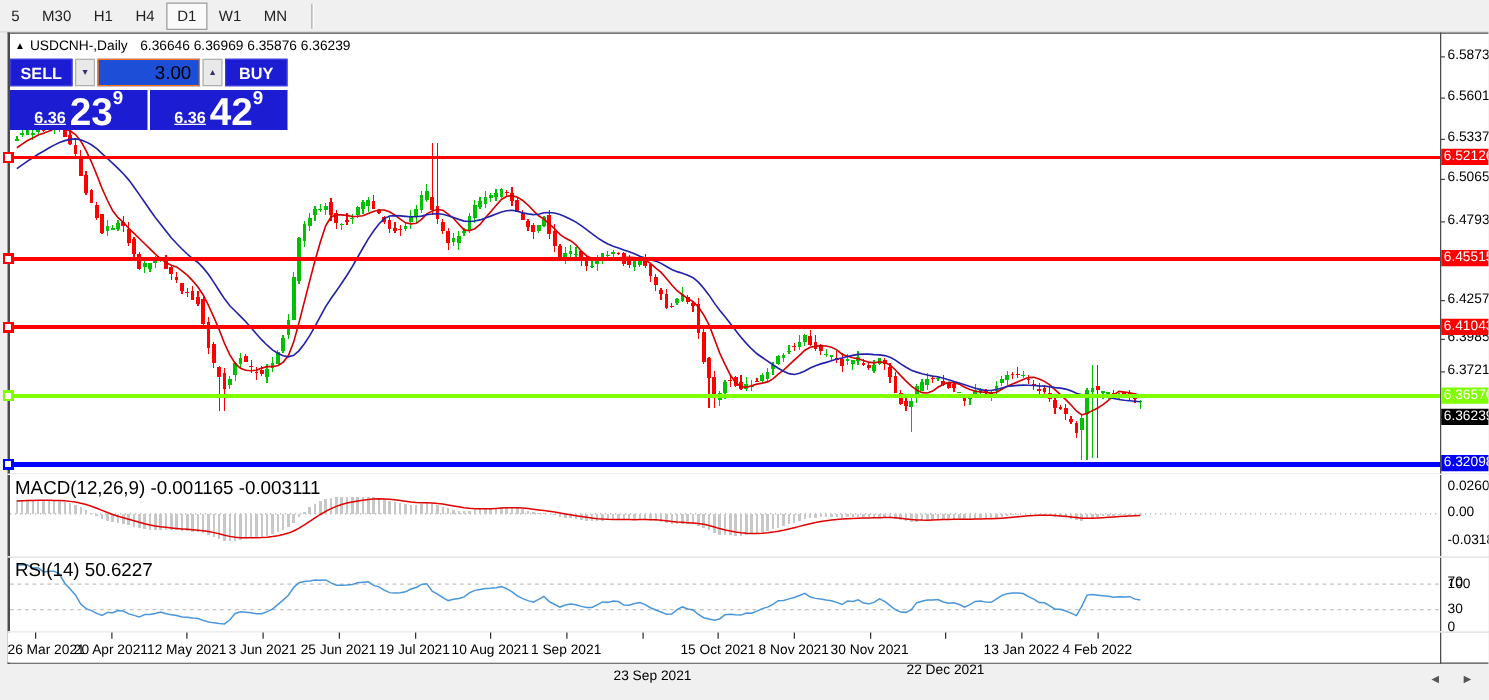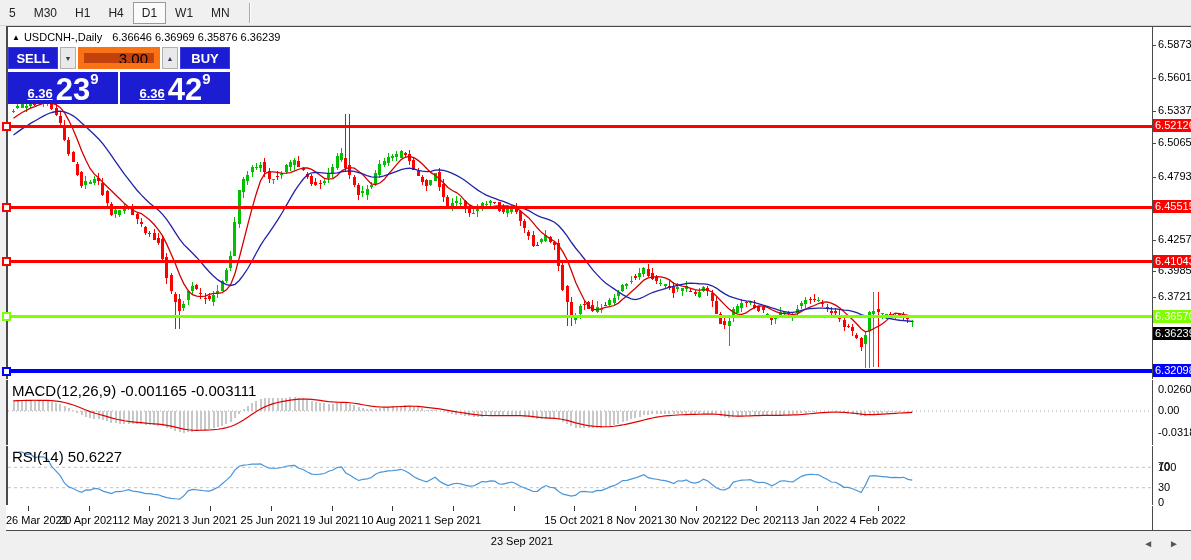--- a/index.html
+++ b/index.html
@@ -21,21 +21,21 @@
   
   .chead{position:absolute;left:12px;top:31px;font-size:11px;color:#000;z-index:4;white-space:nowrap;}
   .chead .tri{font-size:8px;margin-right:4px;vertical-align:1px;}
   .chead .sym{margin-right:10px;}
   .tpanel{position:absolute;left:8px;top:47px;width:222px;z-index:4;background:#fff;}
   .trow1{display:flex;gap:2px;height:22px;}
   .btn-sell,.btn-buy{flex:0 0 50px;background:#1c1cd2;color:#fff;font-size:13px;font-weight:bold;
       display:flex;align-items:center;justify-content:center;border:1px solid #3a3ae0;cursor:pointer;}
   .spinbtn{width:16px;background:#e9e9e9;border:1px solid #b0b0b0;color:#336;font-size:7px;
       display:flex;align-items:center;justify-content:center;cursor:pointer;}
-  .volbox{flex:1;border:6px solid #f97316;background:#c2410c;font-size:15px;text-align:right;
+  .volbox{flex:1;border:1px solid #f97316;background:#1d4ed8;font-size:15px;text-align:right;
       padding:0 6px;font-family:"Liberation Sans",sans-serif;color:#000;min-width:0;}
   .trow2{display:flex;gap:2px;height:32px;margin-top:3px;}
   .pbox{flex:1;background:#1c1cd2;color:#fff;display:flex;align-items:flex-end;justify-content:center;
       padding-bottom:2px;cursor:pointer;}
   .pb-small{font-size:13px;font-weight:bold;margin-right:3px;line-height:1.2;text-decoration:underline;}
   .pb-big{font-size:31px;font-weight:bold;line-height:0.82;}
   .pb-sup{font-size:15px;font-weight:bold;align-self:flex-start;margin-top:-2px;}
   
   .axwrap{position:absolute;left:1153px;top:26px;width:38px;height:505px;z-index:4;}
   .axlab{position:absolute;left:5px;font-size:11px;color:#000;white-space:nowrap;}
@@ -832,21 +832,21 @@
       <div class="dlab" style="left: 446.9px; transform: translateX(-50%);">1 Sep 2021</div>
       <div class="dtick" style="left: 507.6px;"></div>
       <div class="dlab" style="left: 516px; transform: translateX(-50%); margin-top: 21px;">23 Sep 2021</div>
       <div class="dtick" style="left: 568.3px;"></div>
       <div class="dlab" style="left: 568.3px; transform: translateX(-50%);">15 Oct 2021</div>
       <div class="dtick" style="left: 629px;"></div>
       <div class="dlab" style="left: 629px; transform: translateX(-50%);">8 Nov 2021</div>
       <div class="dtick" style="left: 689.7px;"></div>
       <div class="dlab" style="left: 689.7px; transform: translateX(-50%);">30 Nov 2021</div>
       <div class="dtick" style="left: 750.4px;"></div>
-      <div class="dlab" style="left: 750.4px; transform: translateX(-50%);">22 Dec 2021</div>
+      <div class="dlab" style="left: 750.4px; transform: translateX(-50%); margin-top: 16px;">22 Dec 2021</div>
       <div class="dtick" style="left: 811.1px;"></div>
       <div class="dlab" style="left: 811.1px; transform: translateX(-50%);">13 Jan 2022</div>
       <div class="dtick" style="left: 871.8px;"></div>
       <div class="dlab" style="left: 871.8px; transform: translateX(-50%);">4 Feb 2022</div>
     </div>
 
   <div class="tabnav">
     <span>◄</span>
     <span>►</span>
   </div>

